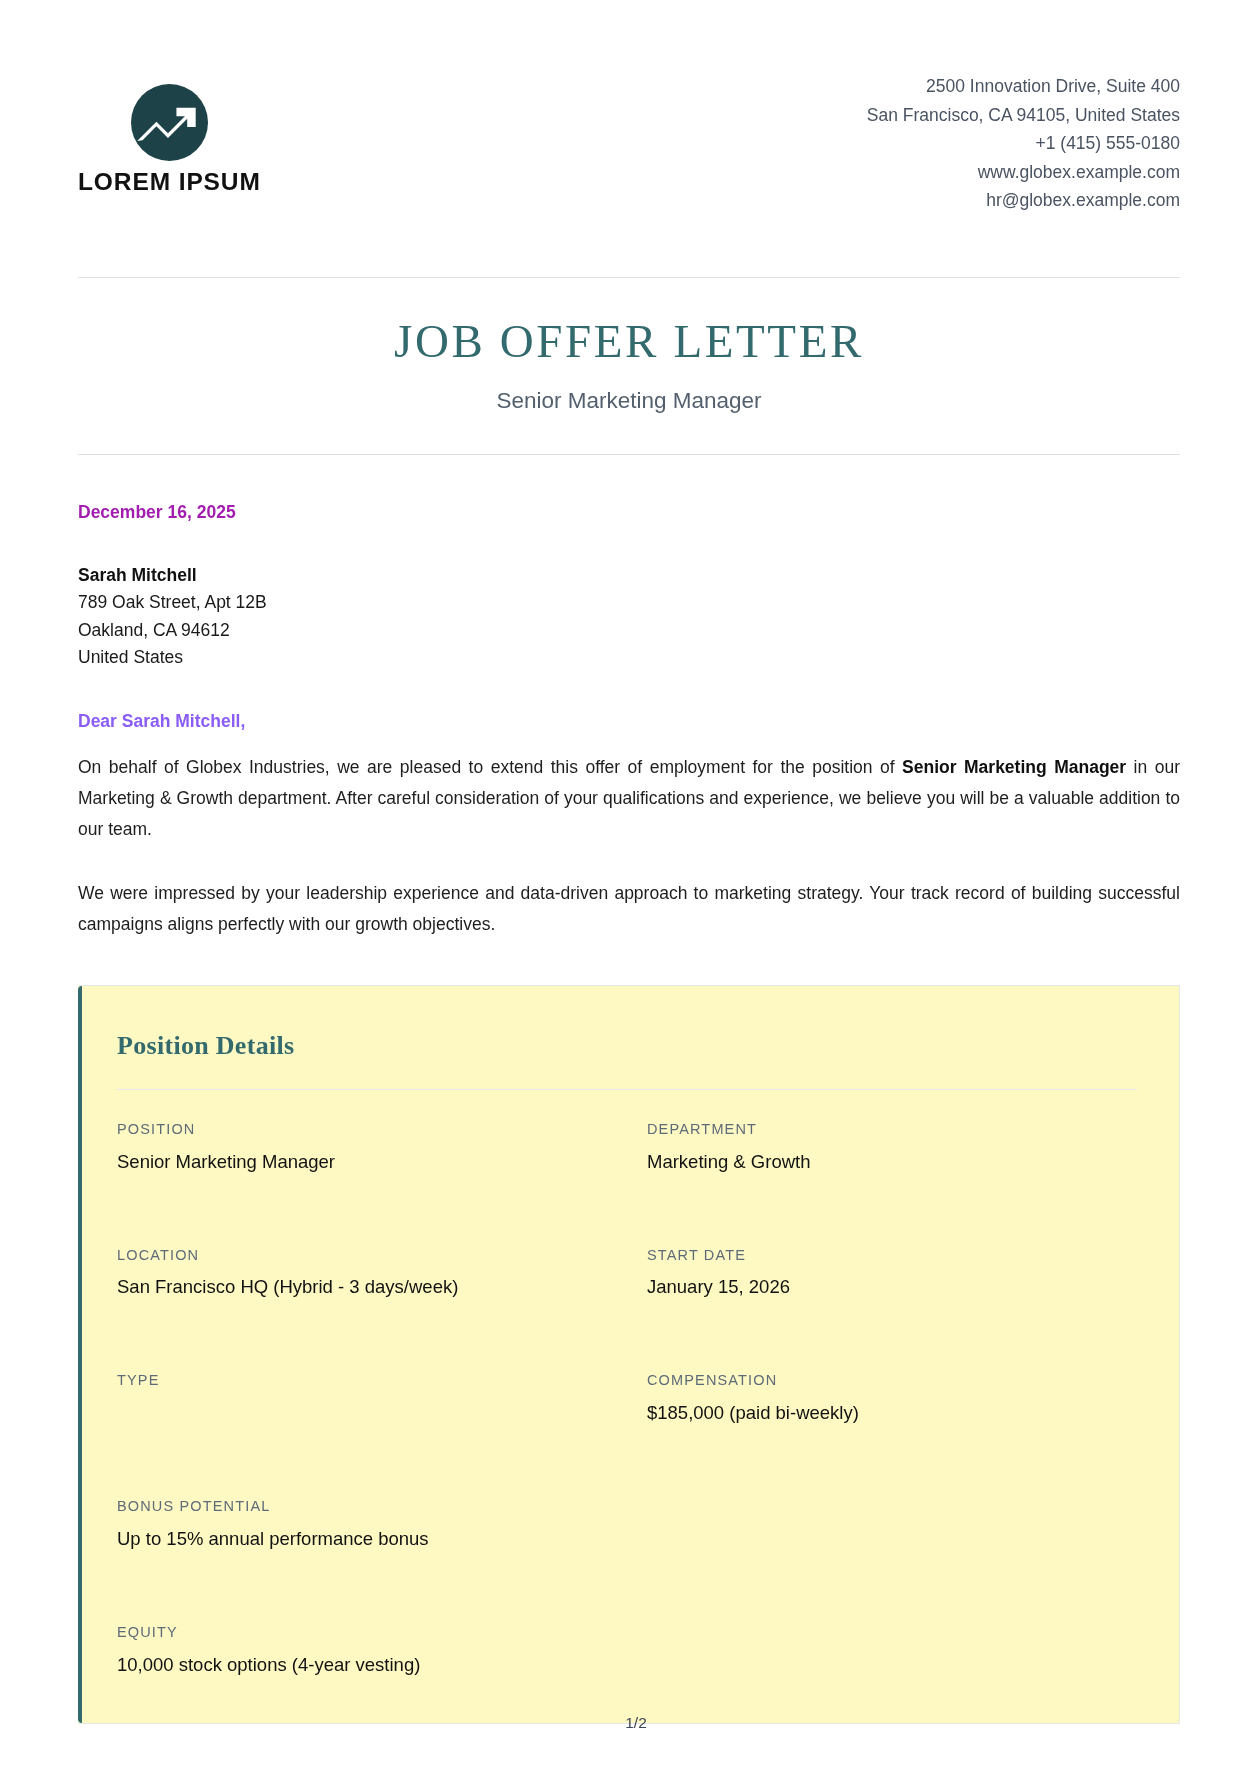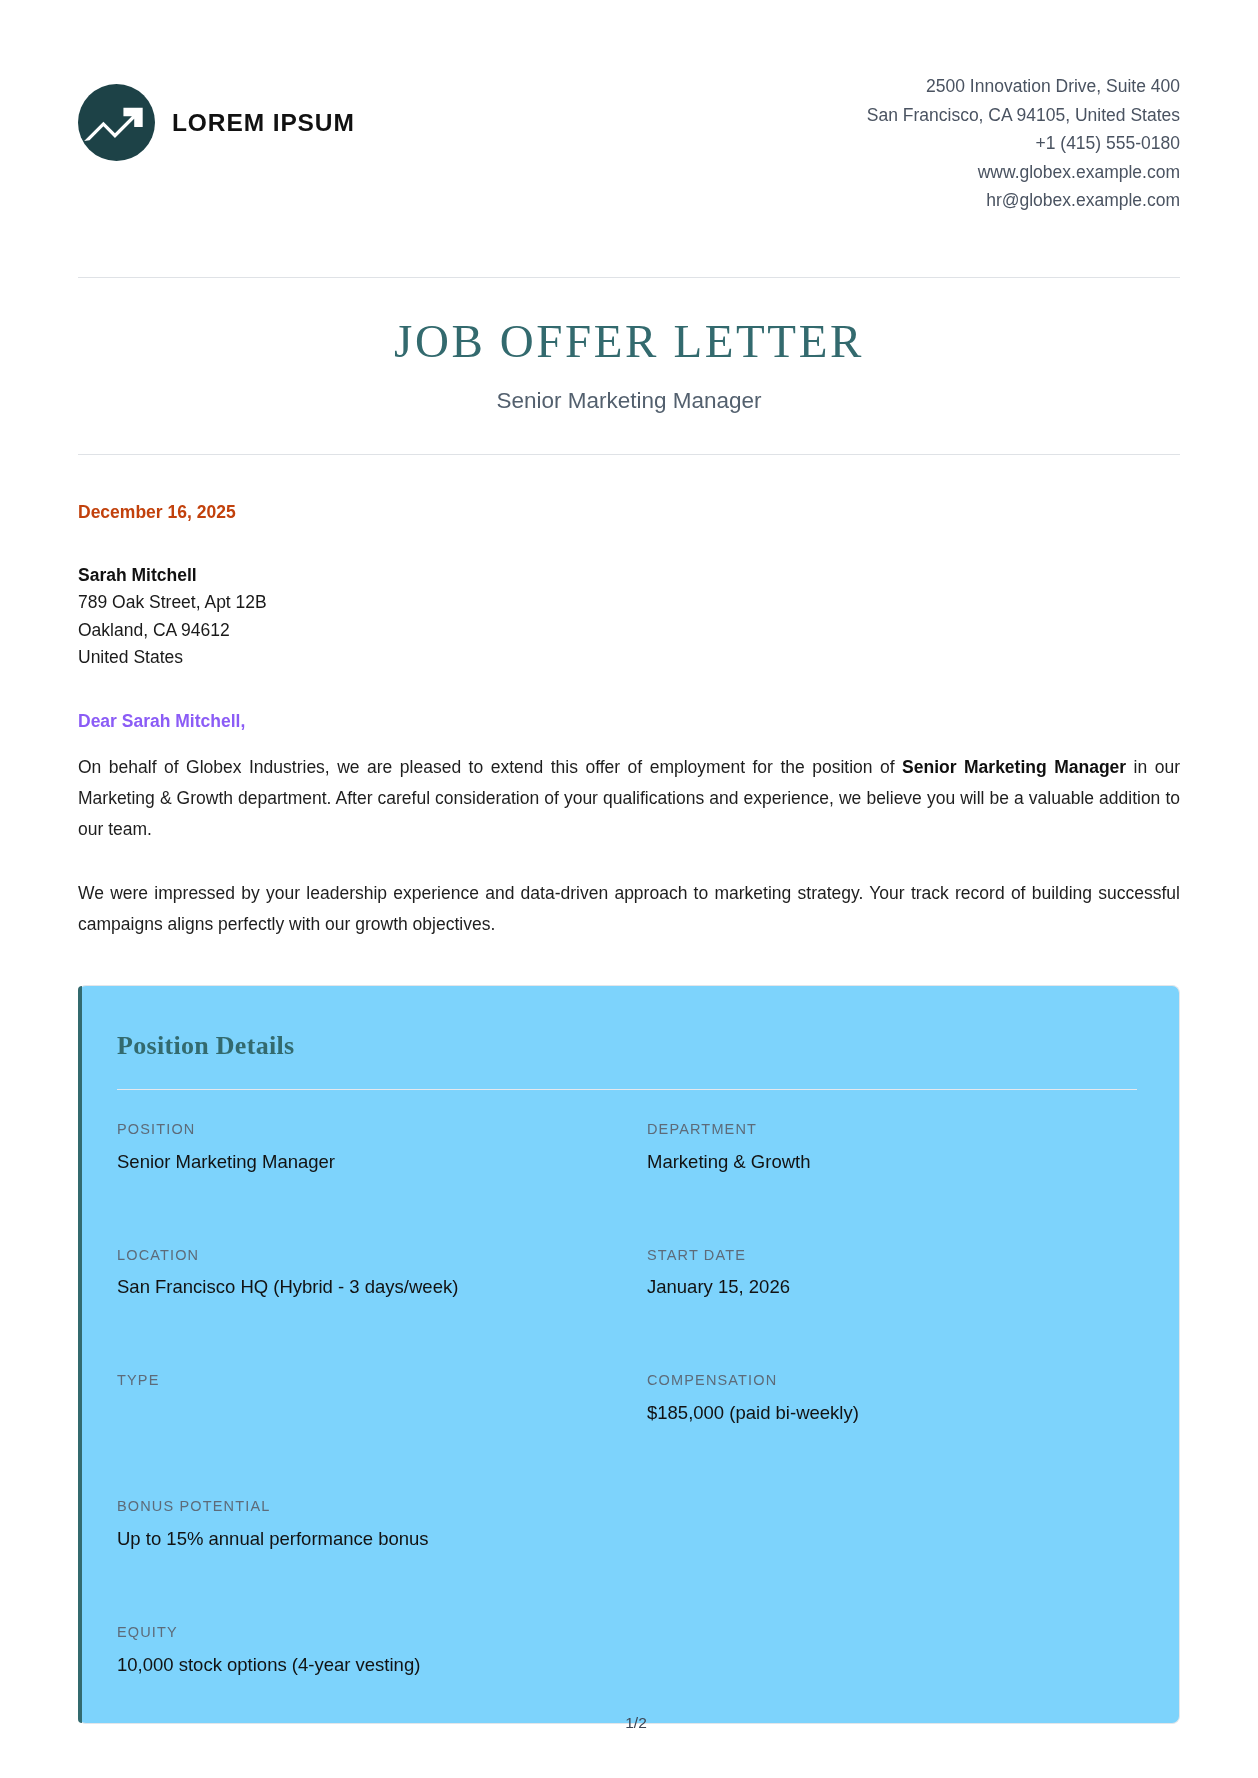--- a/index.html
+++ b/index.html
@@ -25,22 +25,23 @@
   
   .letterhead {
     display: flex;
     align-items: flex-start;
     justify-content: space-between;
     padding-top: 72px;
   }
   .brand {
     display: flex;
     align-items: center;
-    gap: 17px;
+    gap: 7px;
     padding-top: 12px;
+    flex-direction: column;
   }
   .logo-mark {
     width: 77px;
     height: 77px;
     flex: 0 0 77px;
   }
   .brand-name {
     font-size: 24.5px;
     font-weight: bold;
     letter-spacing: 0.9px;
@@ -88,21 +89,21 @@
     margin-top: 39px;
   }
 
   
   .letter {
     padding-top: 45px;
   }
   .date-line {
     font-size: 17.5px;
     font-weight: bold;
-    color: #c2410c;
+    color: #a21caf;
     line-height: 1.4;
   }
   .recipient {
     margin-top: 37px;
     font-size: 17.5px;
     line-height: 27.5px;
     color: #1a1a1a;
   }
   .recipient-name {
     font-weight: bold;
@@ -128,22 +129,22 @@
     font-weight: bold;
     color: #0f0f0f;
   }
 
   
   .details-card {
     position: relative;
     margin-top: 45px;
     border: 1px solid #e3e6ea;
     border-left: none;
-    border-radius: 8px;
-    background: #7dd3fc;
+    border-radius: 1px;
+    background: #fef9c3;
     box-sizing: border-box;
     padding: 45px 42px 45px 39px;
   }
   .details-card::before {
     content: "";
     position: absolute;
     left: 0;
     top: 0;
     bottom: 0;
     width: 4px;

